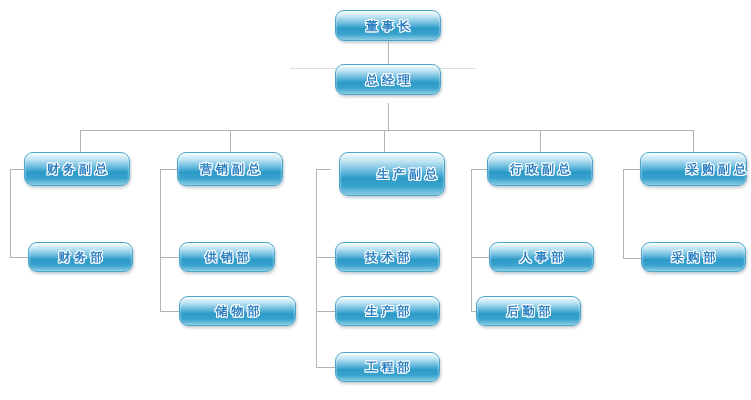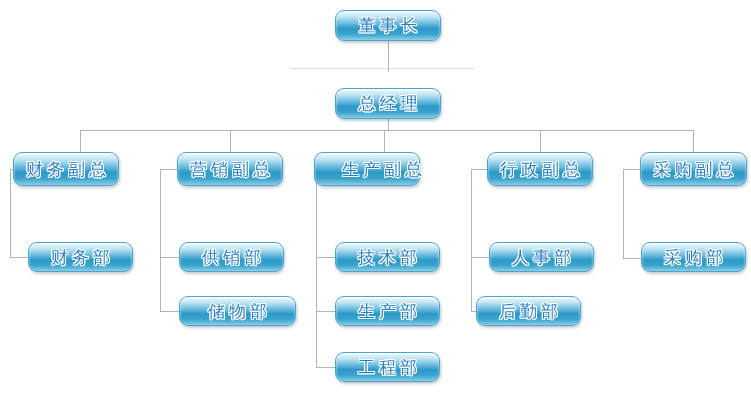--- a/index.html
+++ b/index.html
@@ -34,45 +34,45 @@
       #2b9ac7 60%,
       #3aa3cd 80%,
       #8bcde4 100%);
     box-shadow: inset 0 1px 2px rgba(255,255,255,0.95),
                 1px 2px 3px rgba(110,130,145,0.40);
     display: flex;
     align-items: center;
     justify-content: center;
   }
   .node .label {
-    font-weight: normal;
-    font-size: 17px;
+    font-weight: bold;
+    font-size: 12px;
     line-height: 1;
     color: #2b80c2;
     letter-spacing: 4px;
     margin-right: -4px;
     white-space: nowrap;
     text-shadow:
       -1px -1px 0 #fff, 1px -1px 0 #fff,
       -1px  1px 0 #fff, 1px  1px 0 #fff,
       -1px  0   0 #fff, 1px  0   0 #fff,
        0   -1px 0 #fff, 0    1px 0 #fff;
   }
   
   .n-chairman        { left:335px; top:10px;  width:106px; height:31px; }
-  .n-gm              { left:335px; top:88px;  width:106px; height:31px;text-align:center; }
+  .n-gm              { left:335px; top:64px;  width:106px; height:31px;text-align:center; }
   
-  .n-vp-finance      { left:13px;  top:152px; width:106px; height:34px; }
+  .n-vp-finance      { left:24px;  top:152px; width:106px; height:34px; }
   .n-vp-marketing    { left:177px; top:152px; width:106px; height:34px; }
-  .n-vp-production   { left:314px; top:152px; width:106px; height:34px;padding-left:30px; }
+  .n-vp-production   { left:339px; top:152px; width:106px; height:44px;padding-left:30px; }
   .n-vp-admin        { left:487px; top:152px; width:106px; height:34px;text-align:right; }
-  .n-vp-procurement  { left:640px; top:152px; width:107px; height:34px; }
+  .n-vp-procurement  { left:640px; top:152px; width:107px; height:34px;justify-content:flex-end; }
   
   .n-dept-finance    { left:28px;  top:242px; width:105px; height:30px; }
-  .n-dept-supply     { left:179px; top:242px; width:105px; height:30px; }
+  .n-dept-supply     { left:179px; top:242px; width:96px; height:30px; }
   .n-dept-storage    { left:179px; top:296px; width:117px; height:30px; }
   .n-dept-tech       { left:335px; top:242px; width:105px; height:30px; }
   .n-dept-production { left:335px; top:296px; width:105px; height:30px; }
   .n-dept-engineering{ left:335px; top:352px; width:105px; height:30px; }
   .n-dept-hr         { left:489px; top:242px; width:105px; height:30px;text-align:right; }
   .n-dept-logistics  { left:476px; top:296px; width:105px; height:30px; }
   .n-dept-procure    { left:641px; top:242px; width:105px; height:30px; }
 </style>
 </head>
 <body>

